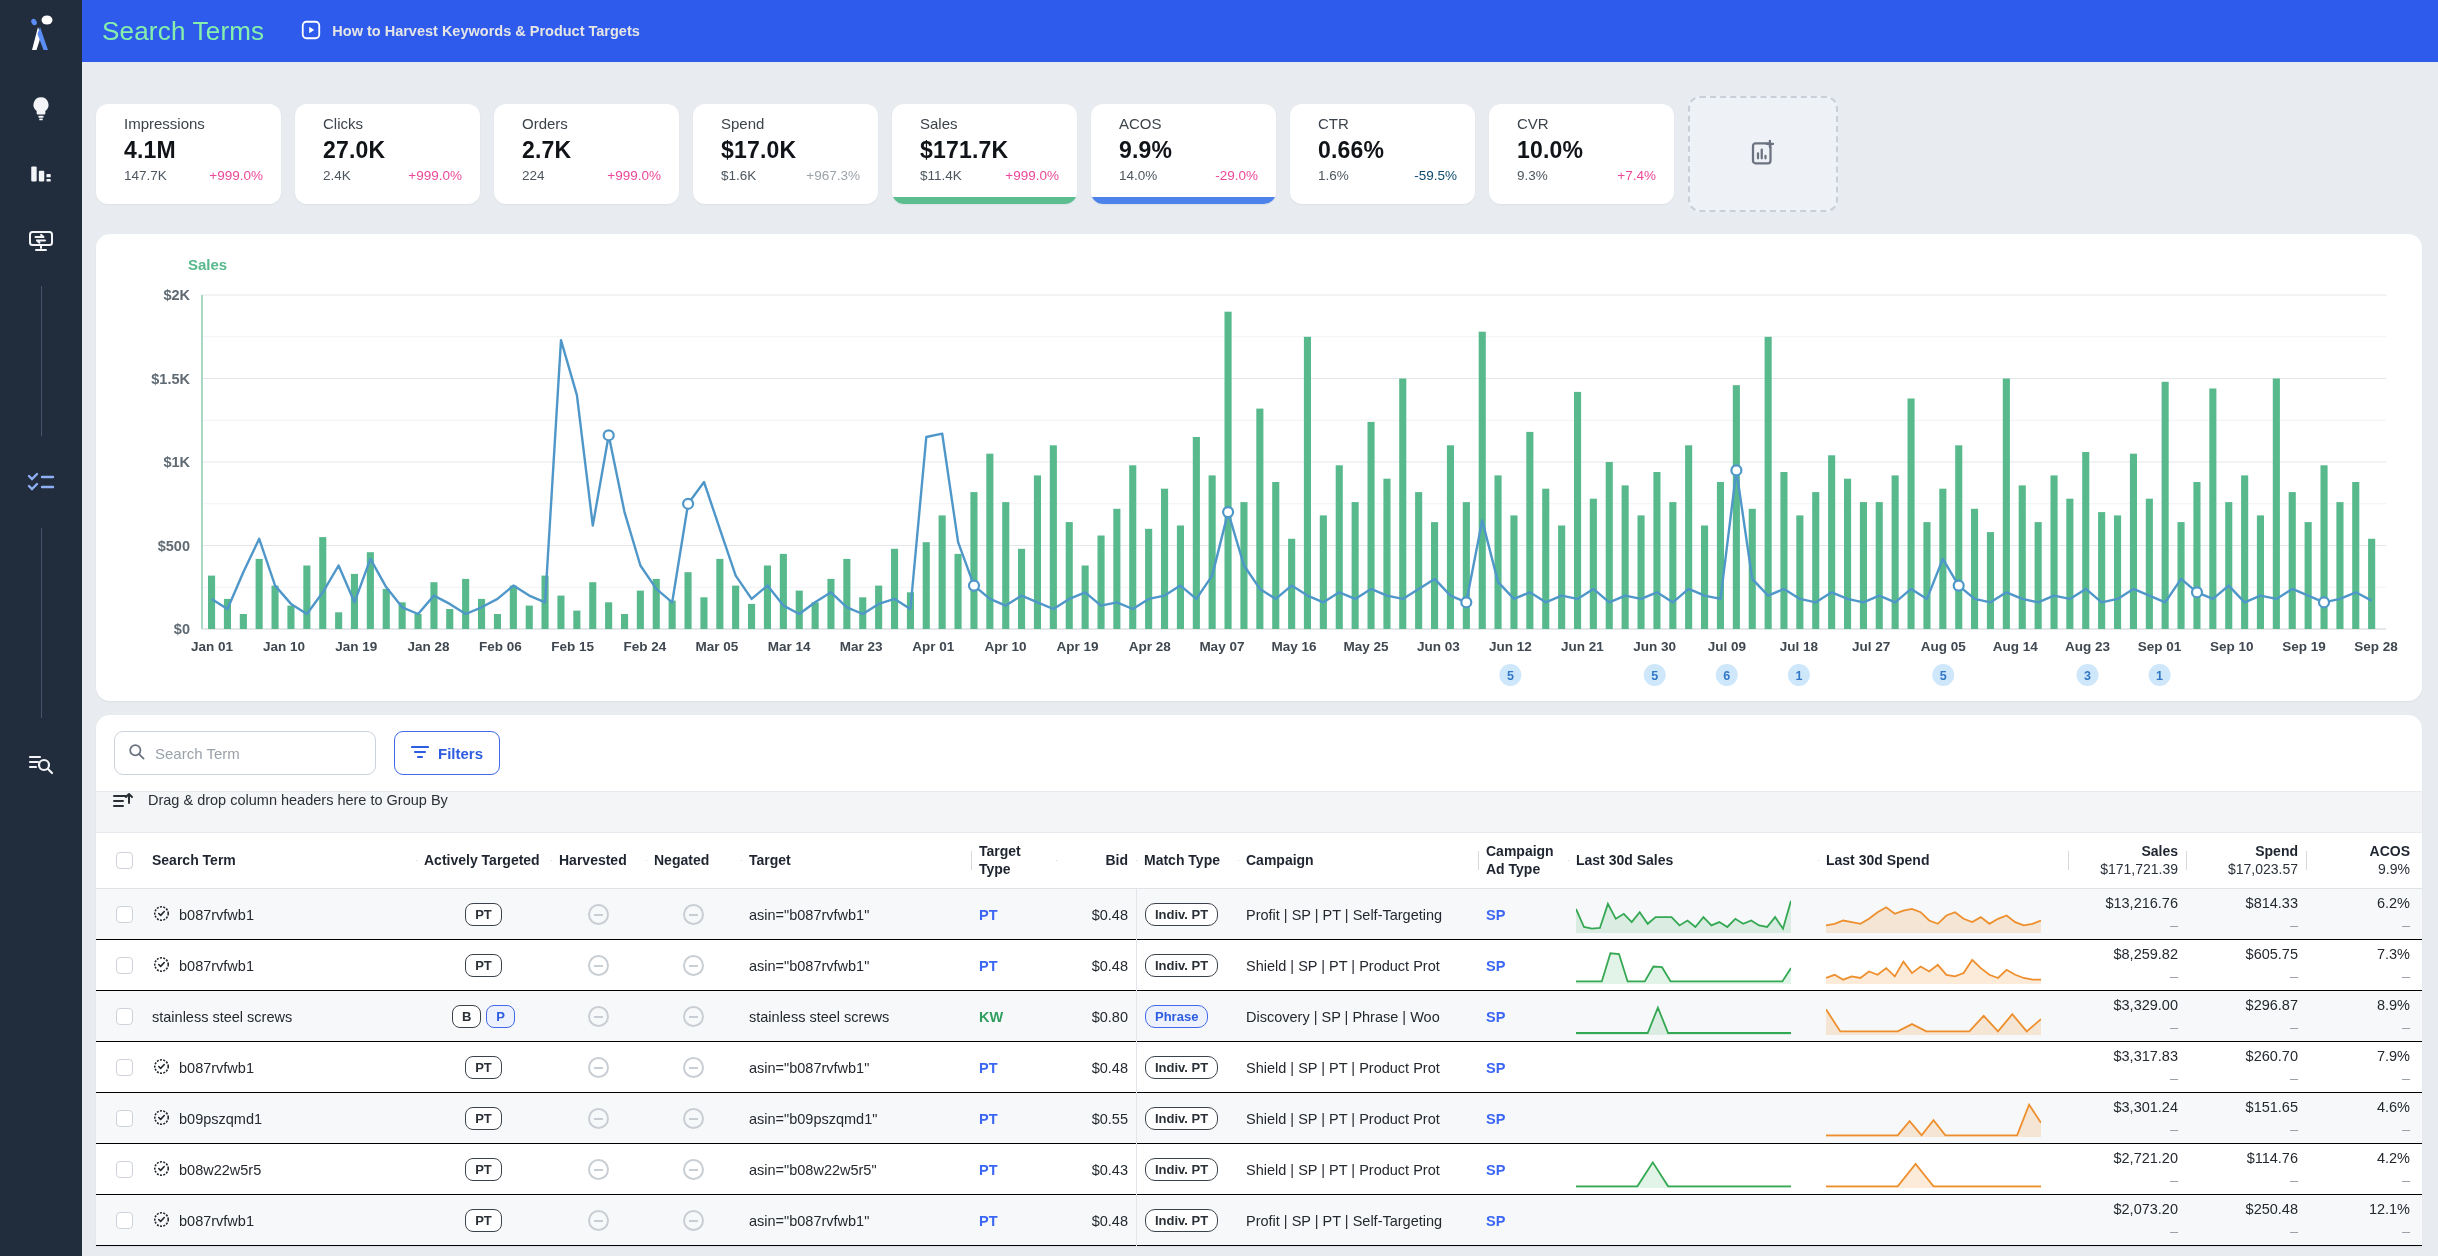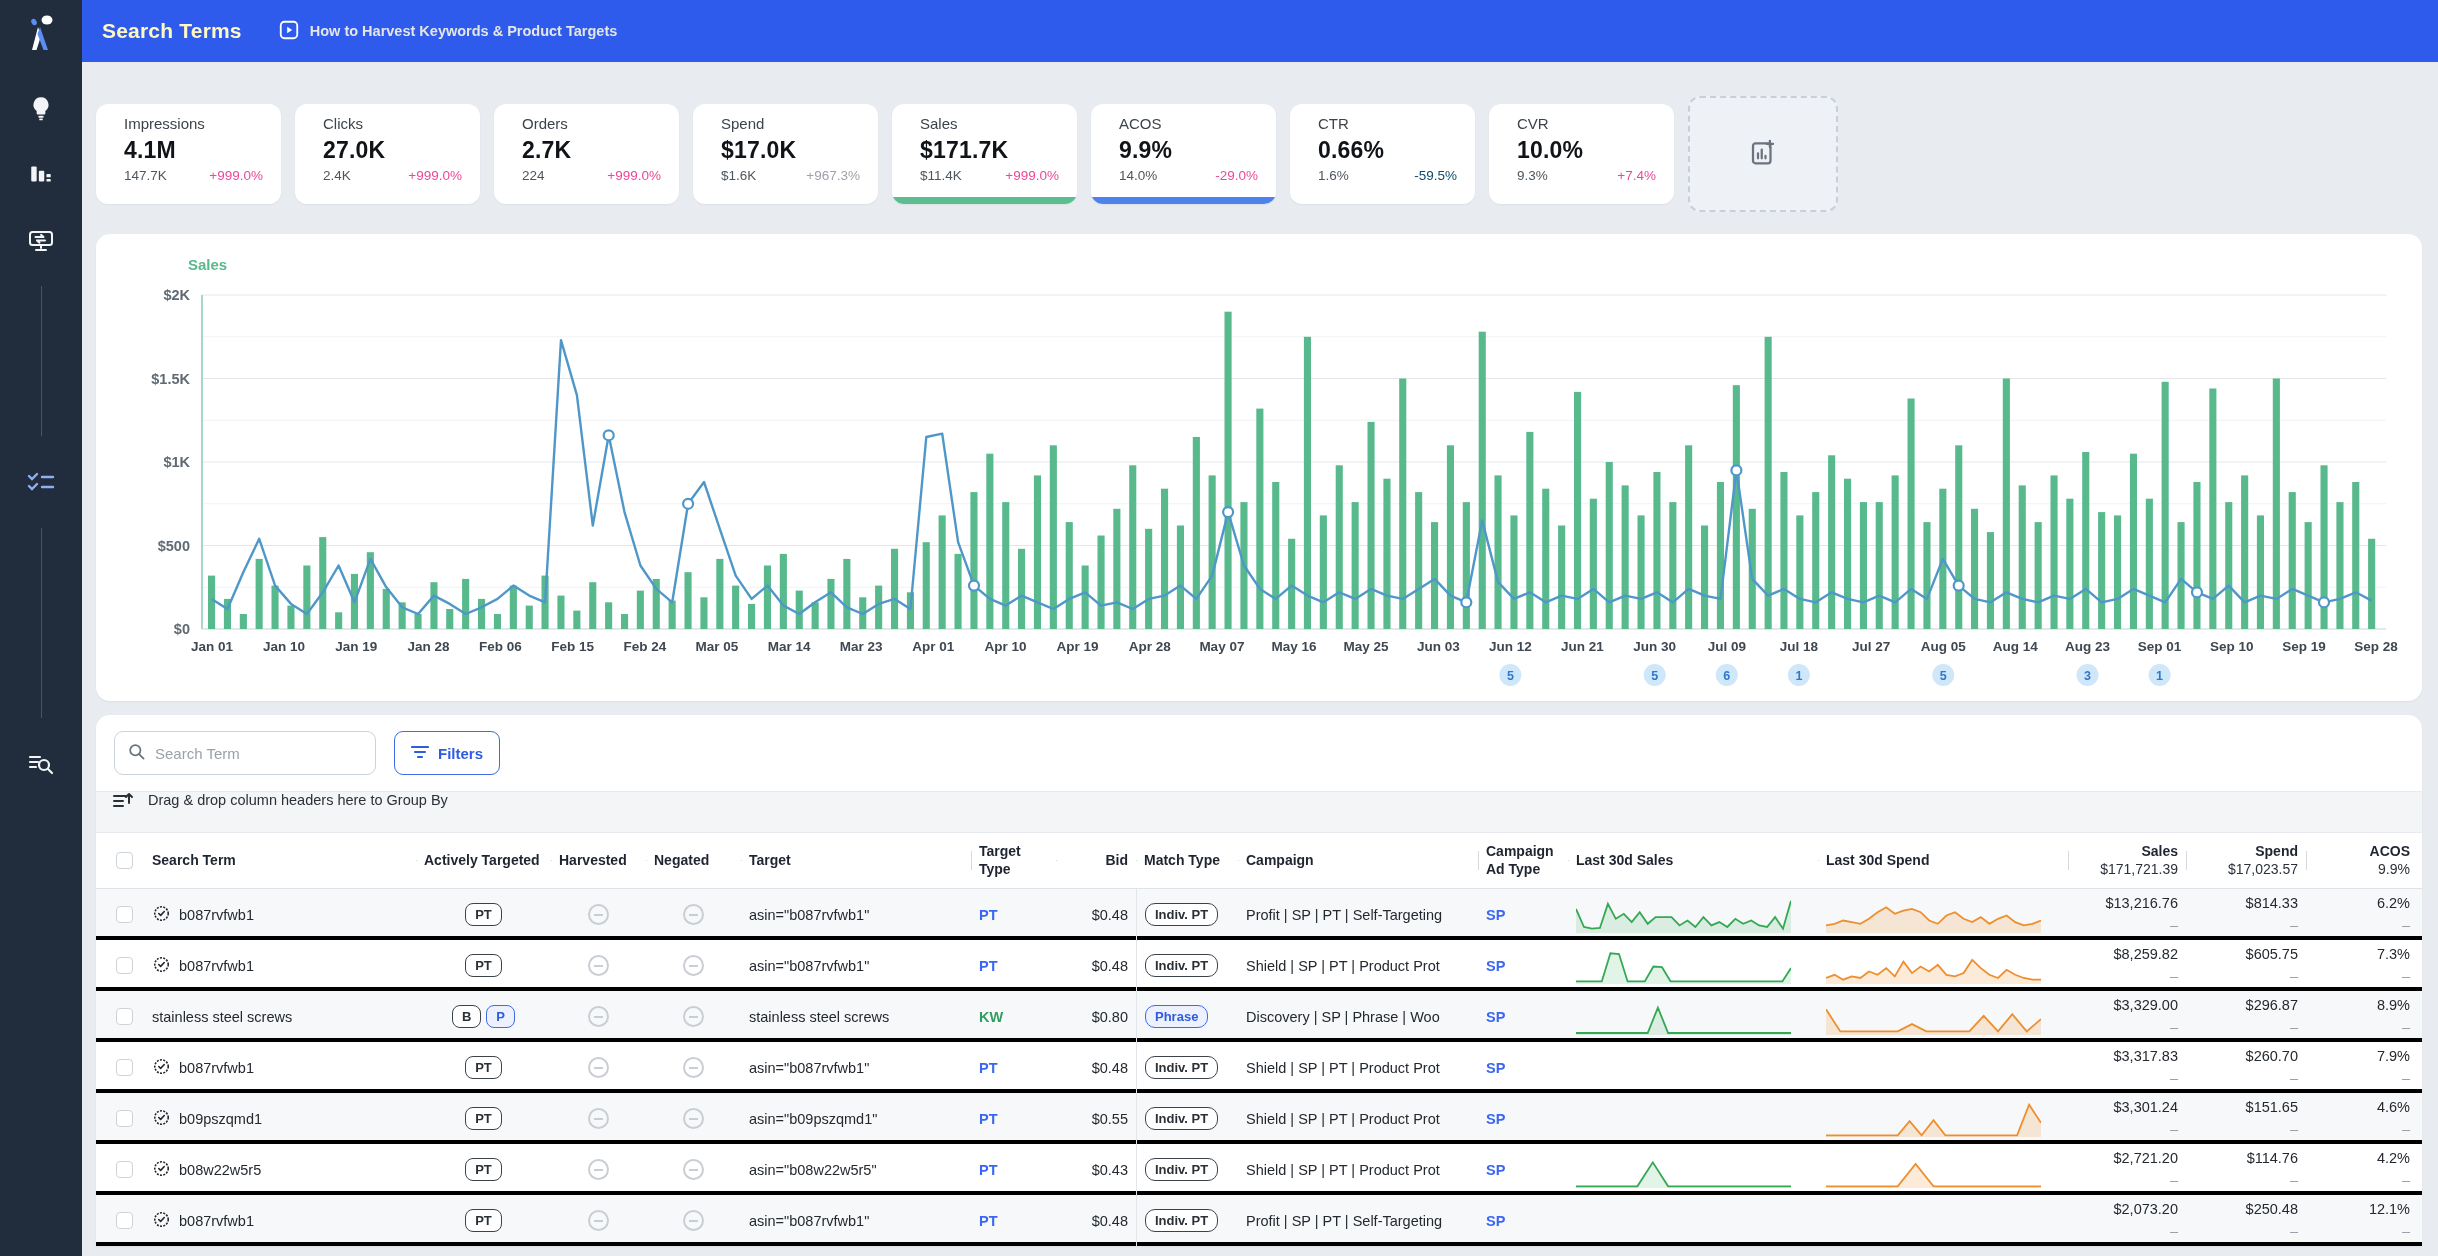--- a/index.html
+++ b/index.html
@@ -11,21 +11,21 @@
   .sidebar { width:82px; background:#212d3d; flex:0 0 82px; display:flex; flex-direction:column; align-items:center; z-index:5; }
   .side-icon { width:82px; height:56px; display:flex; align-items:center; justify-content:center; color:#f2f4f7; cursor:pointer; }
   .side-icon svg { display:block; }
   .side-logo { height:66px; }
   .side-div { width:1px; height:150px; background:#46536a; }
   .side-active { color:#8fb0f5; }
 
   
   .main { flex:1; display:flex; flex-direction:column; min-width:0; }
   .topbar { height:62px; background:#2e5bec; display:flex; align-items:center; padding-left:20px; gap:36px; flex:0 0 62px; }
-  .topbar-title { color:#fef9c3; font-size:21px; font-weight:bold; letter-spacing:.2px; }
+  .topbar-title { color:#86efac; font-size:26px; font-weight:normal; letter-spacing:.2px; }
   .topbar-link { display:flex; align-items:center; gap:10px; color:#e5e5e5; font-size:14.5px; font-weight:bold; cursor:pointer; }
 
   .content { flex:1; padding:14px 16px 0 14px; min-height:0; }
 
   
   .cards-row { display:flex; align-items:center; gap:14px; margin:20px 0 22px 0; }
   .mcard { width:185px; height:100px; background:#fff; border-radius:12px; padding:11px 14px 0 28px; position:relative; cursor:pointer; box-shadow:0 1px 2px rgba(20,30,50,.05); overflow:hidden; }
   .mcard .lab { font-size:15px; color:#3c434b; }
   .mcard .val { font-size:23px; font-weight:bold; color:#101418; margin-top:5px; letter-spacing:.2px; }
   .mcard .sub { display:flex; justify-content:space-between; margin-top:4px; font-size:13.5px; color:#4d565e; padding-right:4px; }
@@ -51,21 +51,21 @@
   .groupby { background:#f3f5f7; border-top:1px solid #e7eaee; border-bottom:1px solid #e7eaee; height:42px; display:flex; align-items:flex-start; gap:14px; padding:0 16px; font-size:14.5px; color:#2b3036; }
 
   
   .tbl { width:2330px; }
   .tr { display:grid; grid-template-columns:48px 272px 135px 95px 95px 230px 85px 80px 102px 240px 90px 250px 250px 118px 120px 112px; align-items:center; }
   .thead { border-bottom:1px solid #dfe3e7; min-height:56px; }
   .th { font-size:14px; color:#1f2530; font-weight:bold; padding:6px 8px; line-height:1.25; position:relative; cursor:pointer; }
   .th .tot { font-weight:normal; color:#2b313a; }
   .th.sep::before { content:""; position:absolute; left:0; top:14px; bottom:14px; width:1px; background:#d6dade; }
   .th.right, .td.right { text-align:right; }
-  .row { height:51px; border-bottom:4px solid #000000; }
+  .row { height:51px; border-bottom:1px solid #000000; }
   .row:nth-child(even) { background:#f7f8fa; }
   .td { font-size:14.5px; color:#24292f; padding:0 8px; overflow:hidden; white-space:nowrap; }
   .td.vline { border-left:1px solid #e2e5e9; height:51px; display:flex; align-items:center; }
   .term-cell { display:flex; align-items:center; gap:8px; }
   .cb { width:17px; height:17px; border:1.5px solid #ced3d9; border-radius:4px; background:#fff; margin-left:12px; cursor:pointer; }
   .chip { display:inline-flex; align-items:center; justify-content:center; border-radius:8px; font-size:13px; font-weight:bold; padding:3px 9px; }
   .chip-dark { border:1.5px solid #3d434b; color:#2b3036; background:#fff; }
   .chip-blue { border:1.5px solid #4169e8; color:#2d5ce0; background:#edf1fe; }
   .chips { display:flex; gap:5px; justify-content:center; }
   .minus-ic { width:21px; height:21px; border:2px solid #c9ced4; border-radius:50%; margin:0 auto; position:relative; }

